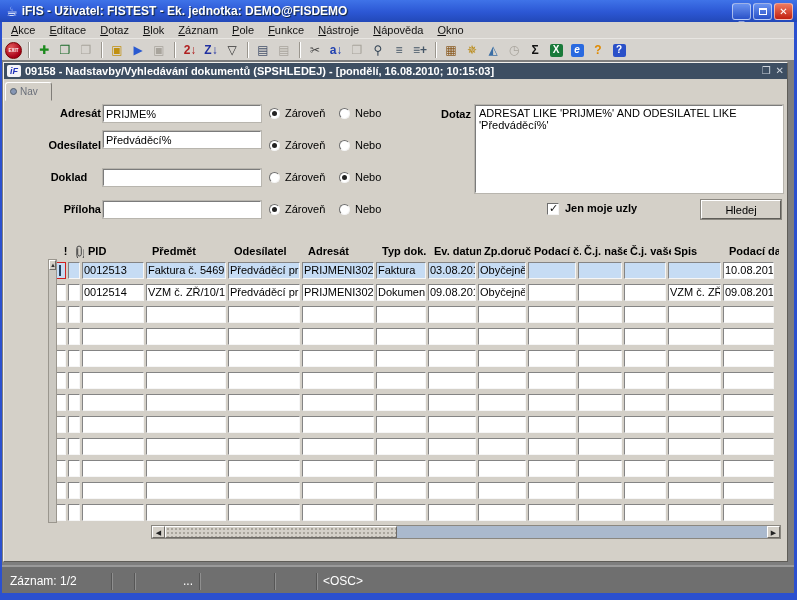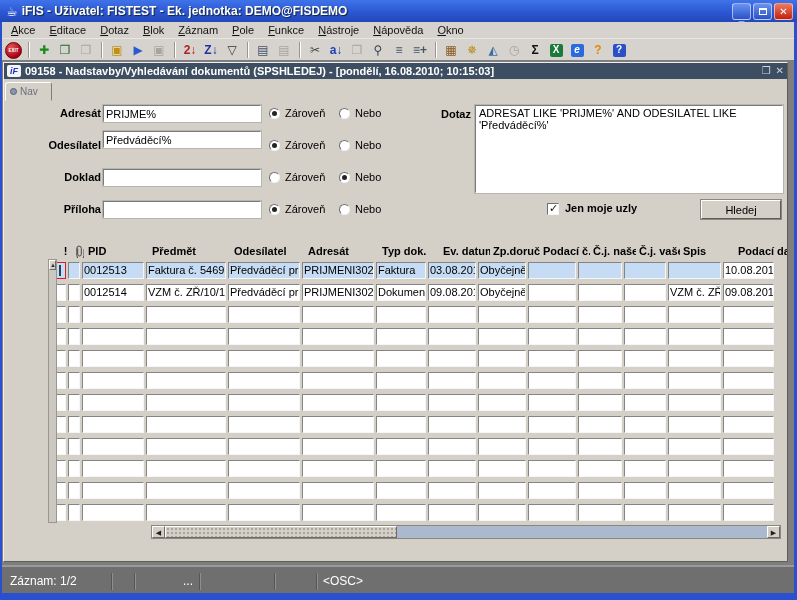--- a/index.html
+++ b/index.html
@@ -263,21 +263,21 @@
         <span class="radio" style="left:335px; top:29px;"></span>
         <span class="rlabel" style="left:351px; top:28px;">Nebo</span>
 
         <span class="flabel" style="left:33px; top:60px;">Odesílatel</span>
         <input class="input" style="left: 99px; top: 52px;" value="Předváděcí%">
         <span class="radio checked" style="left:265px; top:61px;"></span>
         <span class="rlabel" style="left:281px; top:60px;">Zároveň</span>
         <span class="radio" style="left:335px; top:61px;"></span>
         <span class="rlabel" style="left:351px; top:60px;">Nebo</span>
 
-        <span class="flabel" style="left:33px; top:92px;">Doklad</span>
+        <span class="flabel" style="left:33px; top:92px;text-align:center;">Doklad</span>
         <input class="input" style="left: 99px; top: 90px;" value="">
         <span class="radio" style="left:265px; top:93px;"></span>
         <span class="rlabel" style="left:281px; top:92px;">Zároveň</span>
         <span class="radio checked" style="left:335px; top:93px;"></span>
         <span class="rlabel" style="left:351px; top:92px;">Nebo</span>
 
         <span class="flabel" style="left:33px; top:124px;">Příloha</span>
         <input class="input" style="left: 99px; top: 122px;" value="">
         <span class="radio checked" style="left:265px; top:125px;"></span>
         <span class="rlabel" style="left:281px; top:124px;">Zároveň</span>
@@ -294,21 +294,21 @@
         <div class="thead">
             <div class="hcell center" style="width: 12px;">!</div>
             <div class="hcell center" style="width: 12px;"><svg width="9" height="13" viewBox="0 0 10 14">
                 <path d="M3 3.5 v6.5 a2 2 0 0 0 4 0 V3.5 a2.5 2.5 0 0 0 -5 0 v8 a4 4 0 0 0 8 0 V4.5" fill="none" stroke="#444" stroke-width="1.1"></path>
               </svg></div>
             <div class="hcell" style="width: 62px;">PID</div>
             <div class="hcell" style="width: 80px;">Předmět</div>
             <div class="hcell" style="width: 72px;">Odesílatel</div>
             <div class="hcell" style="width: 72px;">Adresát</div>
             <div class="hcell" style="width: 50px;">Typ dok.</div>
-            <div class="hcell" style="width: 48px; margin-left: 9px;">Ev. datum</div>
+            <div class="hcell" style="width: 48px;">Ev. datum</div>
             <div class="hcell" style="width: 48px;">Zp.doruč.</div>
             <div class="hcell" style="width: 48px;">Podací č.</div>
             <div class="hcell" style="width: 44px;">Č.j. naše</div>
             <div class="hcell" style="width: 42px;">Č.j. vaše</div>
             <div class="hcell" style="width: 53px;">Spis</div>
             <div class="hcell" style="width: 51px;">Podací dat.</div>
           </div>
         <div class="grid">
             <div class="trow">
               <div class="cell sel cur" style="width: 12px;">

